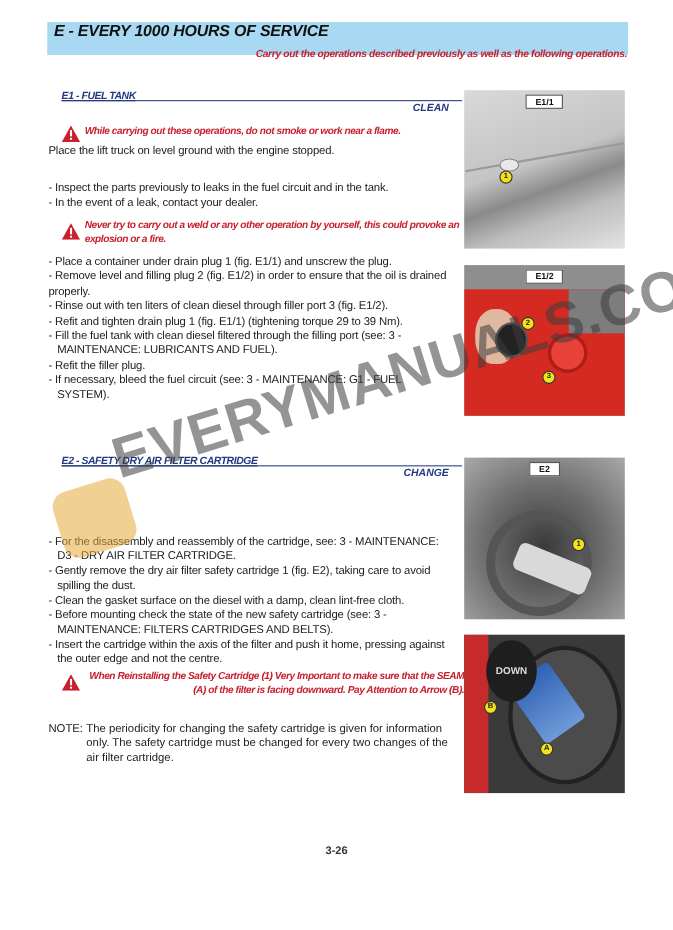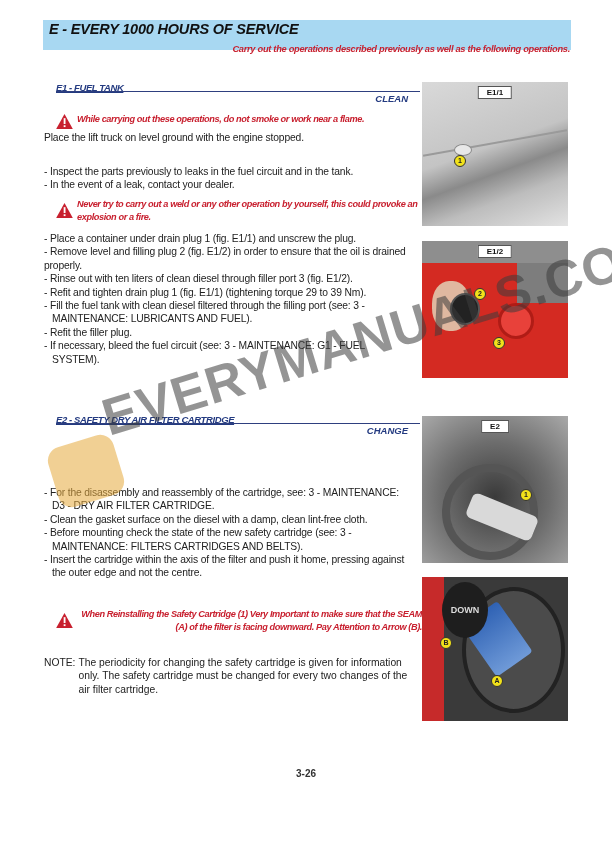--- a/index.html
+++ b/index.html
@@ -72,20 +72,21 @@
   <div class="li">- If necessary, bleed the fuel circuit (see: 3 - MAINTENANCE: G1 - FUEL SYSTEM).</div>
 </div>
 
 <div class="section-head" style="top:409px;">
   <span>E2 - SAFETY DRY AIR FILTER CARTRIDGE</span>
 </div>
 <div class="action" style="top:425px;">CHANGE</div>
 
 <div class="body-text" style="top:454px;margin-top:32px;">
   <div class="li">- For the disassembly and reassembly of the cartridge, see: 3 - MAINTENANCE: D3 - DRY AIR FILTER CARTRIDGE.</div>
+  <div class="li">- Gently remove the dry air filter safety cartridge 1 (fig. E2), taking care to avoid spilling the dust.</div>
   <div class="li">- Clean the gasket surface on the diesel with a damp, clean lint-free cloth.</div>
   <div class="li">- Before mounting check the state of the new safety cartridge (see: 3 - MAINTENANCE: FILTERS CARTRIDGES AND BELTS).</div>
   <div class="li">- Insert the cartridge within the axis of the filter and push it home, pressing against the outer edge and not the centre.</div>
 </div>
 
 <div class="warn" style="top:608px;text-align:right;">
   <svg class="warn-icon" viewBox="0 0 20 18" style="margin-top:5px;">
       <path d="M10 0 L20 18 L0 18 Z" fill="#c8202f"></path>
       <rect x="9" y="5" width="2.2" height="7" fill="#fff"></rect>
       <rect x="9" y="13.5" width="2.2" height="2.2" fill="#fff"></rect>

